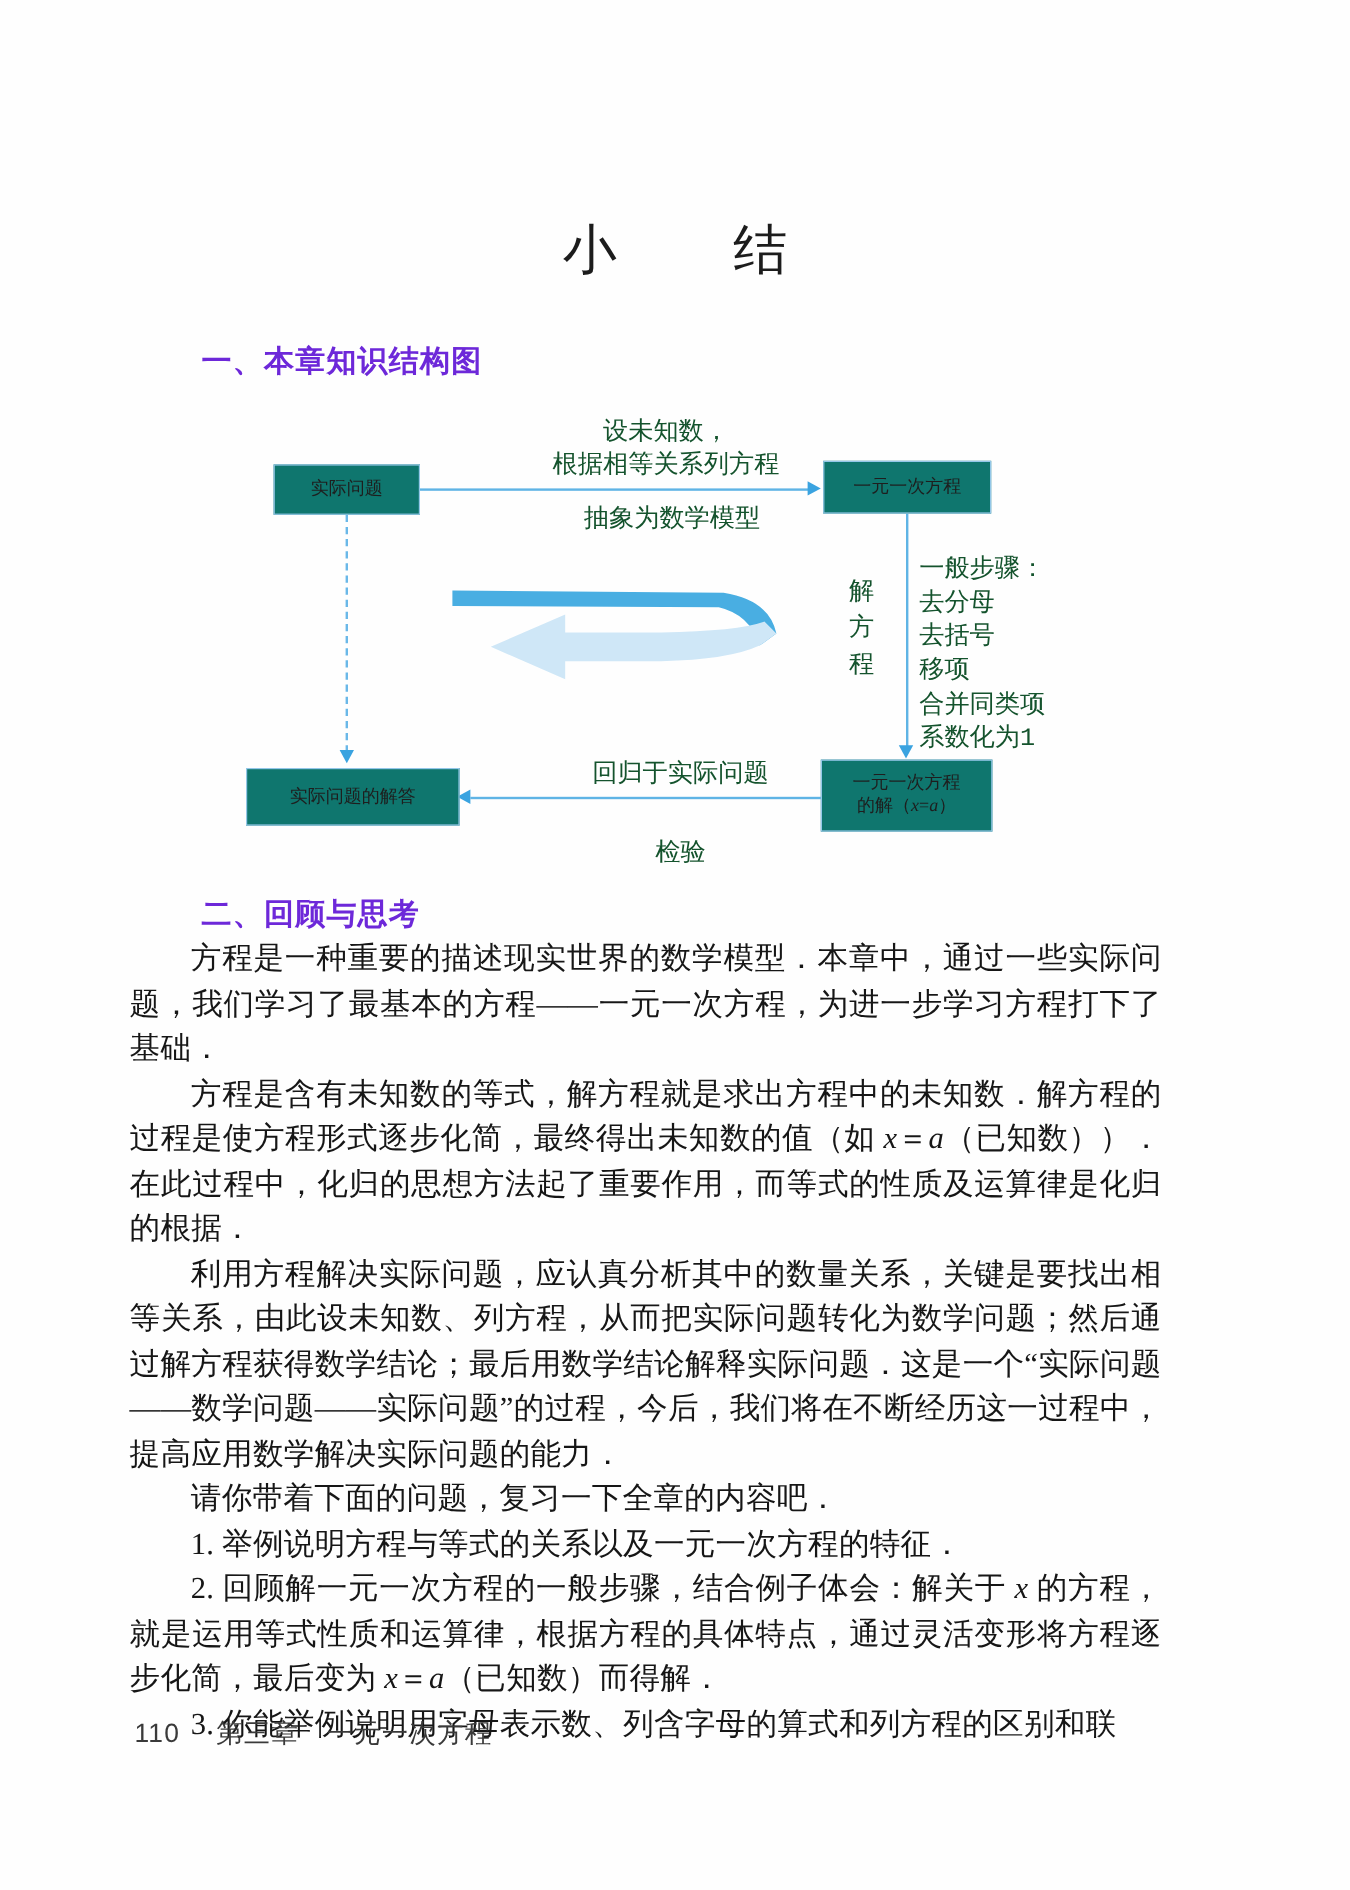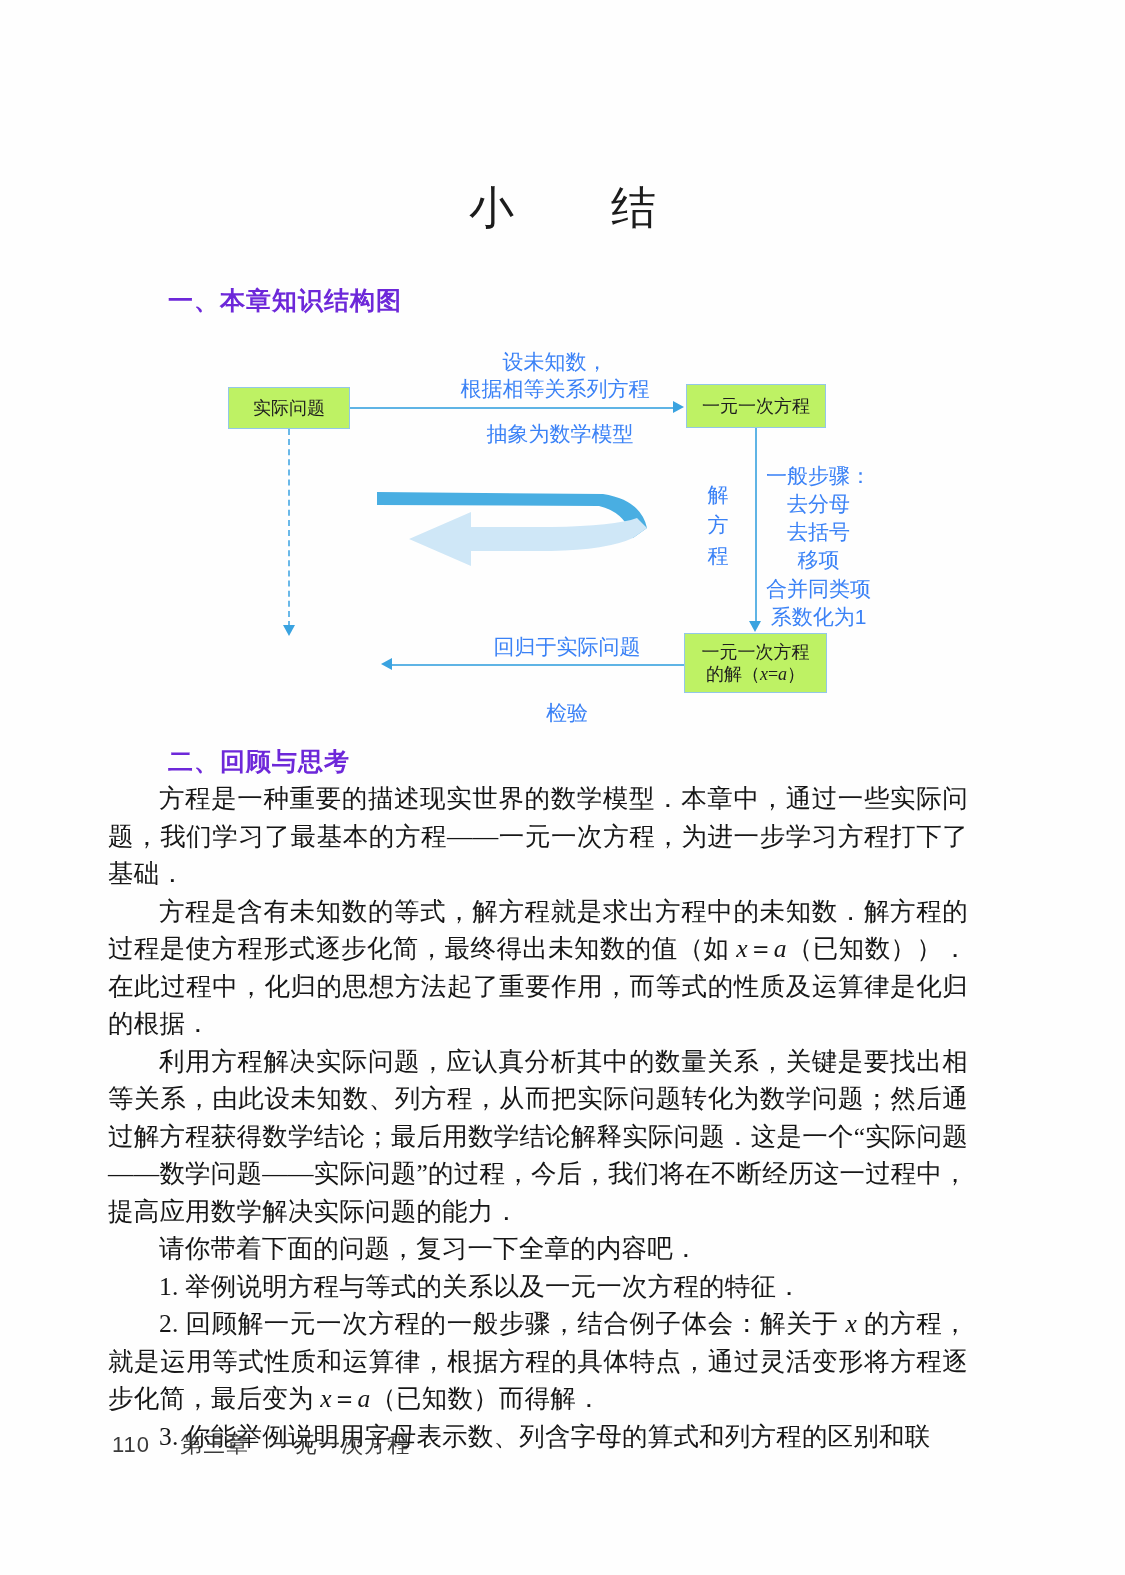--- a/index.html
+++ b/index.html
@@ -54,27 +54,27 @@
   .diagram {
     position: absolute;
     left: 0;
     top: 340px;
     width: 1125px;
     height: 380px;
   }
   .dbox {
     position: absolute;
     border: 1.5px solid #93c7e8;
-    background: #bef264;
+    background: #0f766e;
     box-sizing: border-box;
     display: flex;
     align-items: center;
     justify-content: center;
     font-family: "Liberation Serif", "DejaVu Serif", serif;
-    font-size: 18px;
+    font-size: 15px;
     color: #1e1e1e;
     line-height: 1.25;
     text-align: center;
   }
   #box-real     { left: 228px; top: 47px;  width: 122px; height: 42px; }
   #box-eq       { left: 686px; top: 44px;  width: 140px; height: 44px; }
   #box-answer   { left: 205px; top: 300px; width: 178px; height: 48px; }
   #box-solution { left: 684px; top: 293px; width: 143px; height: 60px; flex-direction: column; }
 
   .dline {
@@ -123,30 +123,30 @@
     position: absolute;
     left: 283px; top: 285px;
     width: 0; height: 0;
     border-top: 11px solid #3aa3e0;
     border-left: 6px solid transparent;
     border-right: 6px solid transparent;
   }
 
   .dlabel {
     position: absolute;
-    font-family: Liberation Sans, sans-serif;
+    font-family: Liberation Mono, monospace;
     font-size: 21px;
-    color: #3b82f6;
+    color: #14532d;
     line-height: 1.3;
     white-space: pre-line;
     text-align: center;
   }
   #lbl-top-above { left: 430px; top: 8px;  width: 250px; }
   #lbl-top-below { left: 450px; top: 80px; width: 220px; }
-  #lbl-steps     { left: 766px; top: 122px; text-align: center; line-height: 1.34; }
+  #lbl-steps     { left: 766px; top: 122px; text-align: left; line-height: 1.34; }
   #lbl-solve {
     left: 705px; top: 140px;
     width: 26px;
     text-align: center;
     line-height: 1.45;
   }
   #lbl-return    { left: 452px; top: 293px; width: 230px; }
   #lbl-check     { left: 452px; top: 339px; width: 230px; margin-top: 20px; }
 
   
@@ -221,20 +221,21 @@
 
       <path d="M2 4 L228 6 Q266 12 272 40 L258 50 Q250 24 224 18 L2 17 Z" fill="#49aee2"></path>
 
       <path d="M272 40 L258 50 Q232 62 176 63 L96 63 L96 78 L34 51 L96 24 L96 39 L176 39 Q240 38 262 30 Z" fill="#cfe7f7"></path>
     </svg>
 
     <div class="dbox" id="box-real">实际问题</div>
 
     <div class="dbox" id="box-eq">一元一次方程</div>
 
+    <div class="dbox" id="box-answer">实际问题的解答</div>
 
     <div class="dbox" id="box-solution">
       <span>一元一次方程</span>
       <span>的解（<span class="mathit">x</span>=<span class="mathit">a</span>）</span>
     </div>
 
     <div class="dlabel" id="lbl-top-above">设未知数，
 根据相等关系列方程</div>
     <div class="dlabel" id="lbl-top-below">抽象为数学模型</div>
     <div class="dlabel" id="lbl-solve">解

